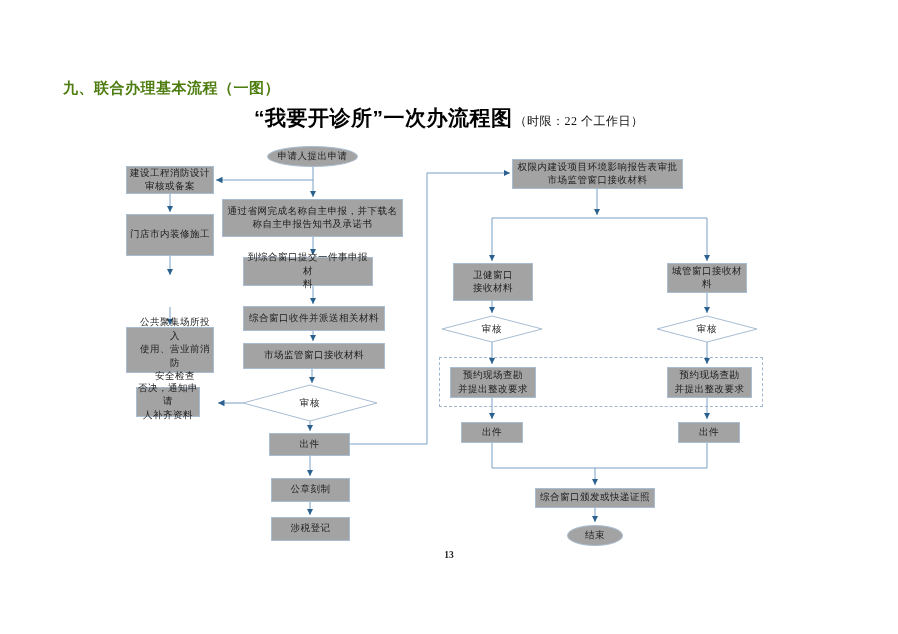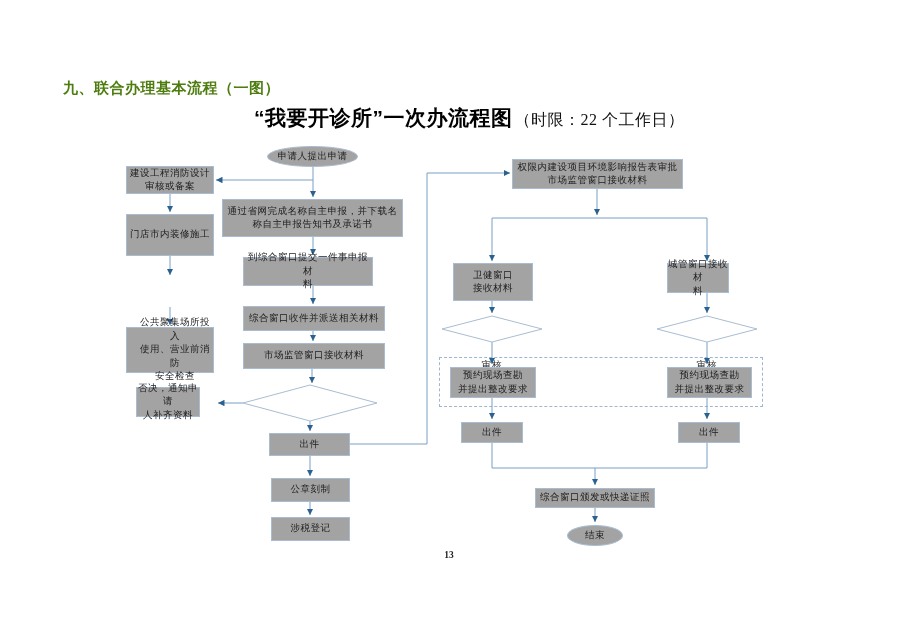--- a/index.html
+++ b/index.html
@@ -13,34 +13,34 @@
     font-weight:bold;font-size:15px;letter-spacing:0.5px;color:#4d7c0f;
   }
   .flow-title-wrap{
     position:absolute;left:254px;top:104px;display:flex;align-items:baseline;white-space:nowrap;
   }
   .flow-title{
     font-family:"Liberation Sans","DejaVu Sans",sans-serif;
     font-weight:bold;font-size:21px;color:#000;letter-spacing:0.5px;
   }
   .flow-title-note{
-    font-size:16px;font-weight:normal;color:#111;margin-left:2px;letter-spacing:0.5px;
+    font-size:12px;font-weight:normal;color:#111;margin-left:2px;letter-spacing:0.5px;
   }
   svg.connectors{position:absolute;left:0;top:0;z-index:2;}
   .node{
     position:absolute;z-index:3;box-sizing:border-box;
     border:1px solid #a9bdd2;background:#a3a3a3;
     display:flex;align-items:center;justify-content:center;text-align:center;
     font-size:9.5px;line-height:1.42;white-space:pre-line;color:#1c1c1c;letter-spacing:0.5px;
   }
   .terminator{border-radius:50%;}
   .diamond-label{
     position:absolute;z-index:3;background:transparent;border:none;
     display:flex;align-items:center;justify-content:center;text-align:center;
-    font-size:9.5px;color:#1c1c1c;letter-spacing:1px;margin-top:36px;
+    font-size:9.5px;color:#1c1c1c;letter-spacing:1px;
   }
   .dashed-zone{
     position:absolute;z-index:1;box-sizing:border-box;
     border:1px dashed #9fb6cf;background:transparent;
   }
   .page-number{
     position:absolute;left:0;top:550px;width:898px;text-align:center;
     font-size:9.5px;font-weight:bold;color:#222;
   }
 </style>
@@ -117,21 +117,21 @@
   <div class="node" style="left:243px;top:343px;width:142px;height:26px;">市场监管窗口接收材料</div>
   <div class="diamond-label" style="left:280px;top:395px;width:60px;height:16px;">审核</div>
   <div class="node" style="left:269px;top:433px;width:81px;height:23px;">出件</div>
   <div class="node" style="left:271px;top:478px;width:79px;height:24px;">公章刻制</div>
   <div class="node" style="left:271px;top:517px;width:79px;height:24px;">涉税登记</div>
 
   <div class="node" style="left:512px;top:159px;width:171px;height:30px;">权限内建设项目环境影响报告表审批
 市场监管窗口接收材料</div>
   <div class="node" style="left:453px;top:263px;width:80px;height:38px;">卫健窗口
 接收材料</div>
-  <div class="node" style="left:667px;top:263px;width:62px;height:30px;">城管窗口接收材
+  <div class="node" style="left:667px;top:263px;width:80px;height:30px;">城管窗口接收材
 料</div>
   <div class="diamond-label" style="left:462px;top:321px;width:60px;height:16px;">审核</div>
   <div class="diamond-label" style="left:677px;top:321px;width:60px;height:16px;">审核</div>
   <div class="node" style="left:450px;top:367px;width:86px;height:31px;">预约现场查勘
 并提出整改要求</div>
   <div class="node" style="left:667px;top:367px;width:85px;height:31px;">预约现场查勘
 并提出整改要求</div>
   <div class="node" style="left:461px;top:422px;width:62px;height:21px;">出件</div>
   <div class="node" style="left:678px;top:422px;width:62px;height:21px;">出件</div>
   <div class="node" style="left:535px;top:488px;width:120px;height:20px;">综合窗口颁发或快递证照</div>

